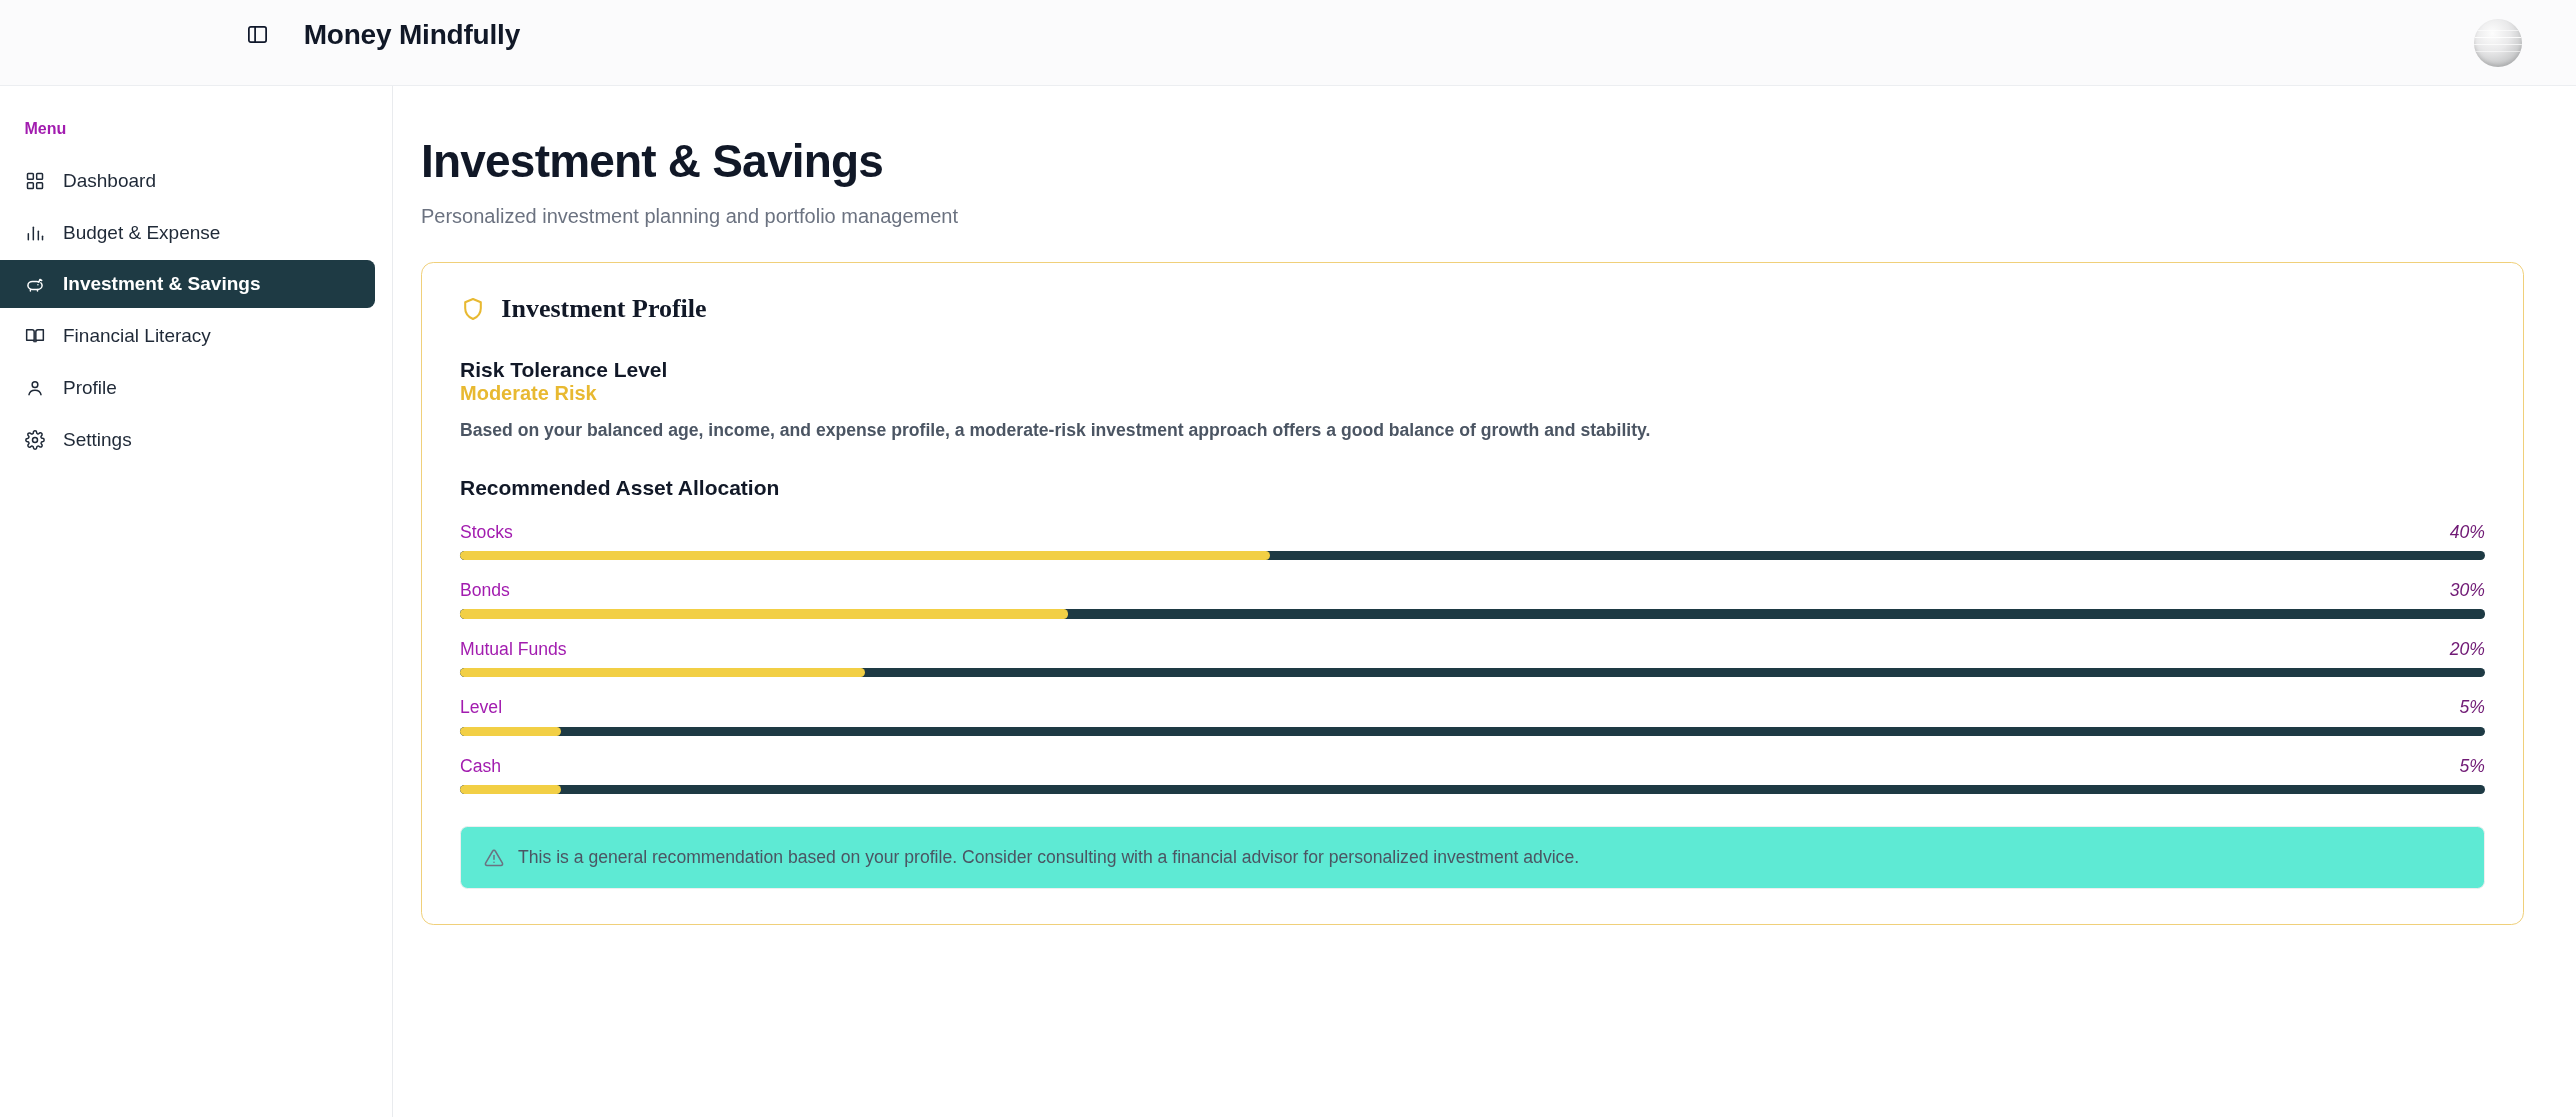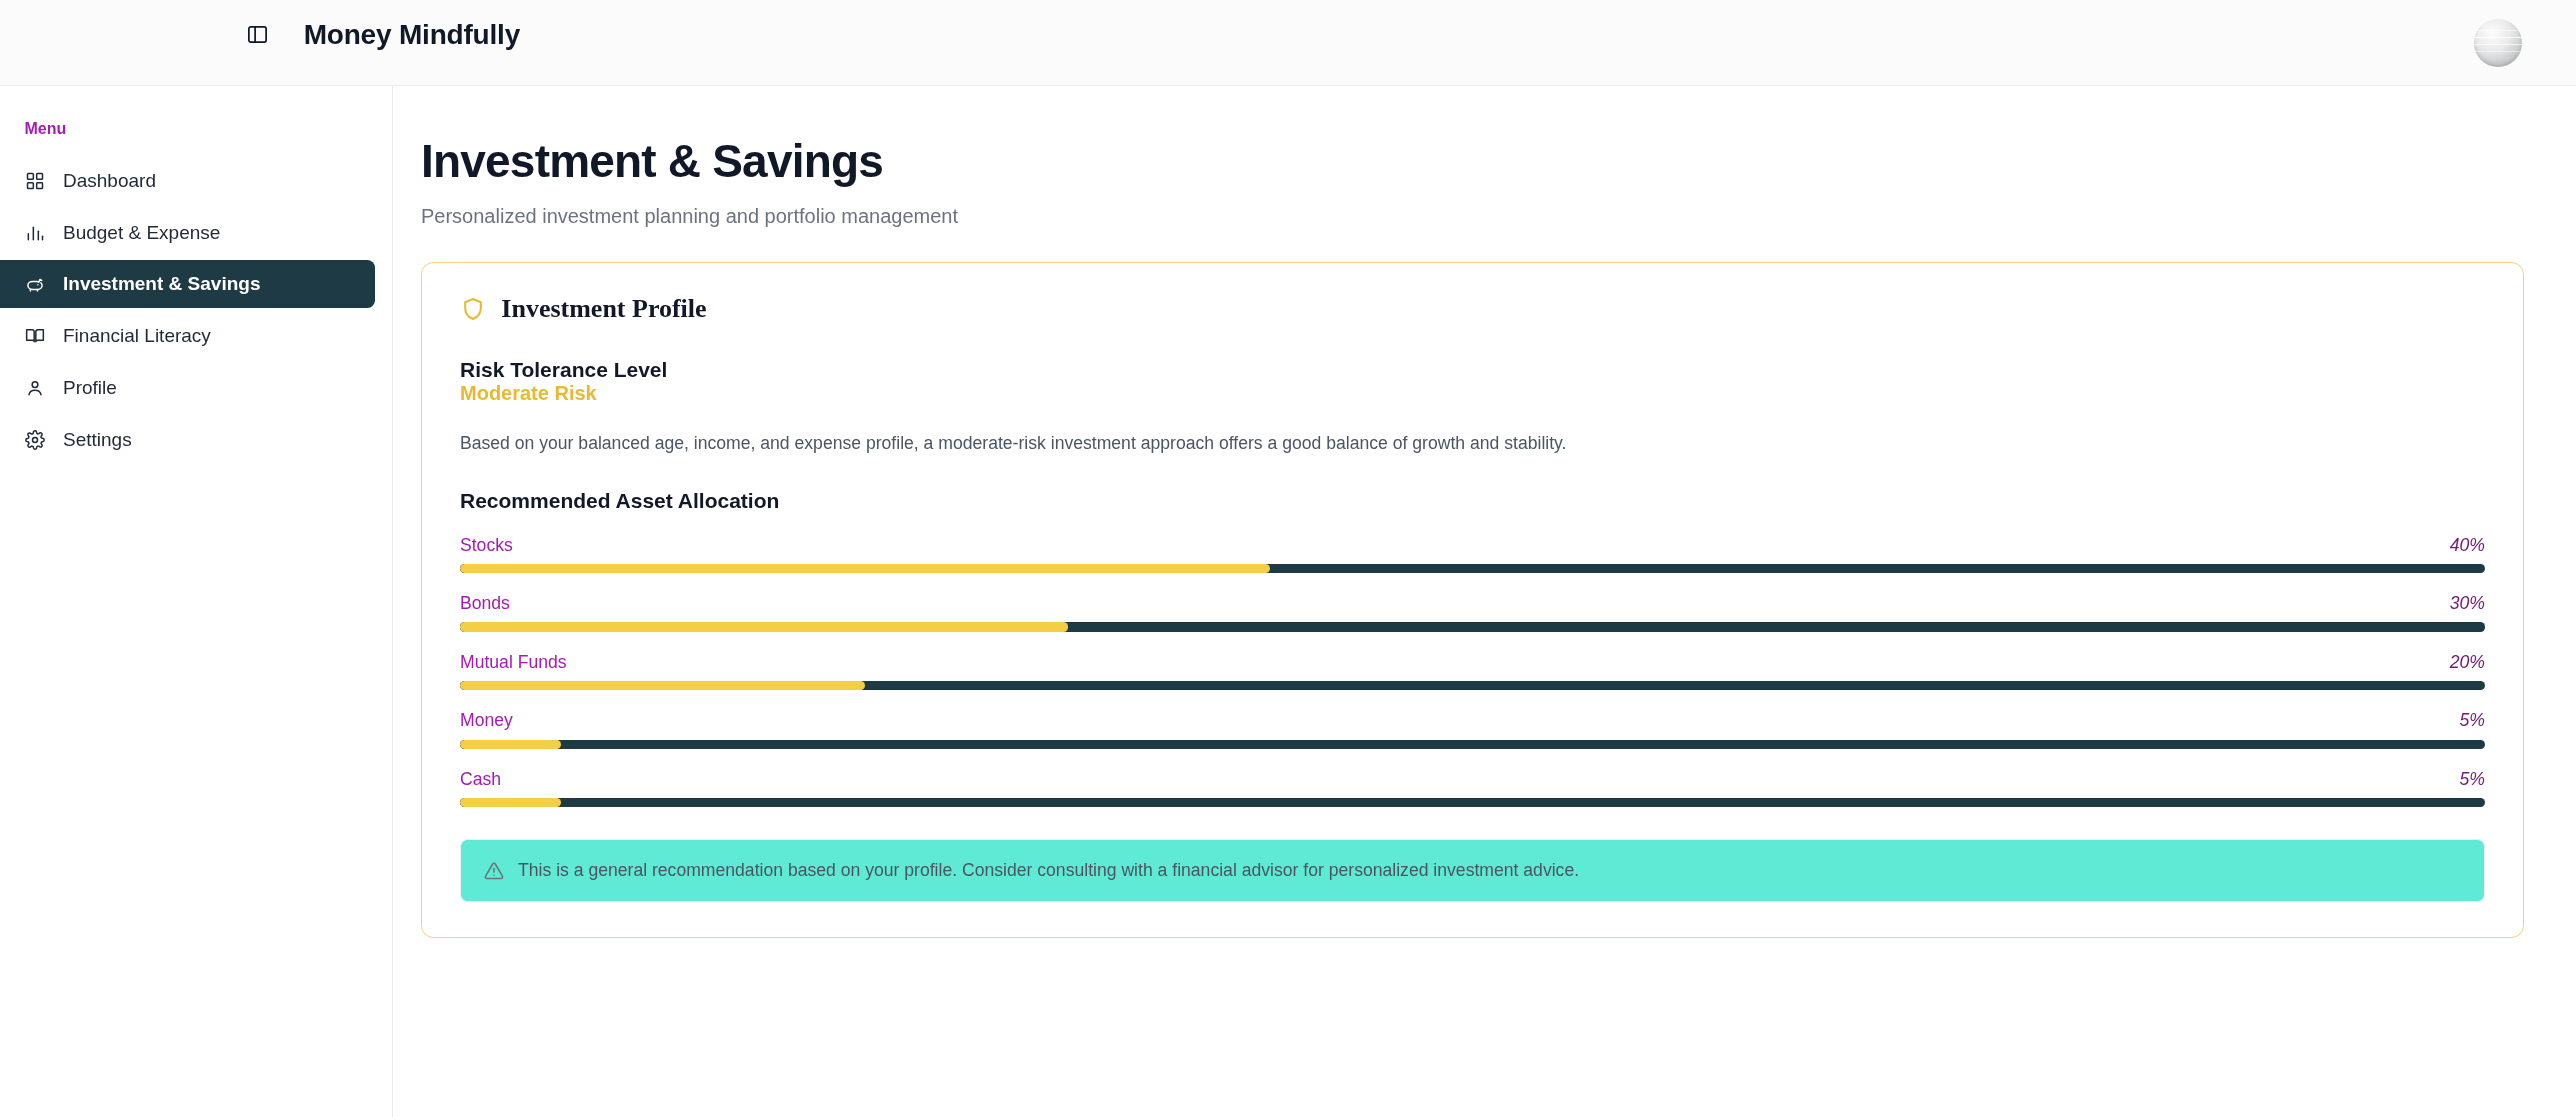--- a/index.html
+++ b/index.html
@@ -138,21 +138,22 @@
     align-items: baseline;
     justify-content: space-between;
     margin-top: 34px;
     flex-direction: column;
   }
   .risk-label { font-size: 21px; font-weight: bold; color: #111827; }
   .risk-value { font-size: 20px; font-weight: bold; color: #e8b931; }
   .risk-desc {
     font-size: 17.6px;
     color: #4b5563;
-    margin-top: 28px;
+    margin-top: 15px;
+    font-weight: bold;
   }
 
   .alloc-title {
     font-size: 21px;
     font-weight: bold;
     color: #111827;
     margin-top: 35px;
   }
 
   .alloc-list { margin-top: 21.5px; }
@@ -327,21 +328,21 @@
             <span class="alloc-name">Mutual Funds</span>
             <span class="alloc-pct">20%</span>
           </div>
           <div class="bar-track">
             <div class="bar-fill" style="width: 20%;"></div>
           </div>
         </div>
 
         <div class="alloc-item">
           <div class="alloc-top">
-            <span class="alloc-name">Money</span>
+            <span class="alloc-name">Level</span>
             <span class="alloc-pct">5%</span>
           </div>
           <div class="bar-track">
             <div class="bar-fill" style="width: 5%;"></div>
           </div>
         </div>
 
         <div class="alloc-item">
           <div class="alloc-top">
             <span class="alloc-name">Cash</span>

